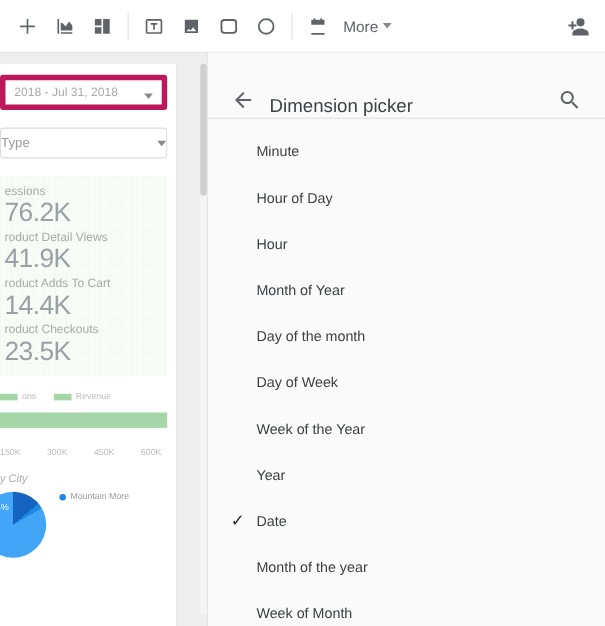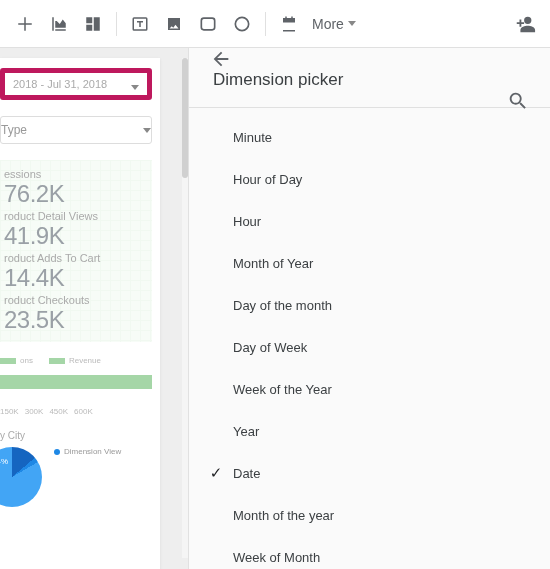--- a/index.html
+++ b/index.html
@@ -105,23 +105,23 @@
 .bar-chart {
   margin-top: 10px;
   height: 14px;
   background: #a5d6a7;
   width: 100%;
 }
 .axis-row {
   display: flex;
   font-size: 8px; color: #bbb;
   margin-top: 18px;
-  gap: 6px;
-}
-.city-label { font-size: 10px; color: #aaa; margin-top: 14px;}
+  gap: 24px;
+}
+.city-label { font-size: 10px; color: #aaa; margin-top: 14px; font-style: italic;}
 .pie-wrap {
   display: flex; align-items: flex-start; gap: 12px;
   margin-top: 6px;
 }
 .pie {
   width: 60px; height: 60px; border-radius: 50%;
   background: conic-gradient(#1565c0 0 50deg, #1e88e5 50deg 60deg, #42a5f5 60deg 360deg);
   position: relative;
   margin-left: -18px;
   margin-bottom: -18px;
@@ -146,25 +146,24 @@
   border-top: 5px solid #888;
 }
 
 .right-panel {
   flex: 1;
   background: #fafafa;
   display: flex; flex-direction: column;
   border-left: 1px solid #e1e1e1;
 }
 .picker-header {
-  display: flex; align-items: flex-start;
+  display: flex; align-items: flex-end;
   height: 60px;
   padding: 0 16px;
   border-bottom: 1px solid #e0e0e0;
-  flex-direction: column;
 }
 .picker-header .back {
   width: 32px; height: 32px;
   display: flex; align-items: center; justify-content: center;
   color: #5f6368;
 }
 .picker-header .title {
   font-size: 17px; color: #3c4043;
   margin-left: 8px;
 }
@@ -289,21 +288,21 @@
         <span>450K</span>
         <span>600K</span>
       </div>
       <div class="city-label">y City</div>
       <div class="pie-wrap">
         <div class="pie">
           <span class="pct">14%</span>
         </div>
         <div class="pie-legend">
           <span class="dot"></span>
-          <span>Dimension View</span>
+          <span>Mountain More</span>
         </div>
       </div>
     </div>
     <div class="scrollbar-mimic"></div>
   </div>
 
   <div class="right-panel">
     <div class="picker-header">
       <div class="back">
         <svg width="22" height="22" viewBox="0 0 24 24">

